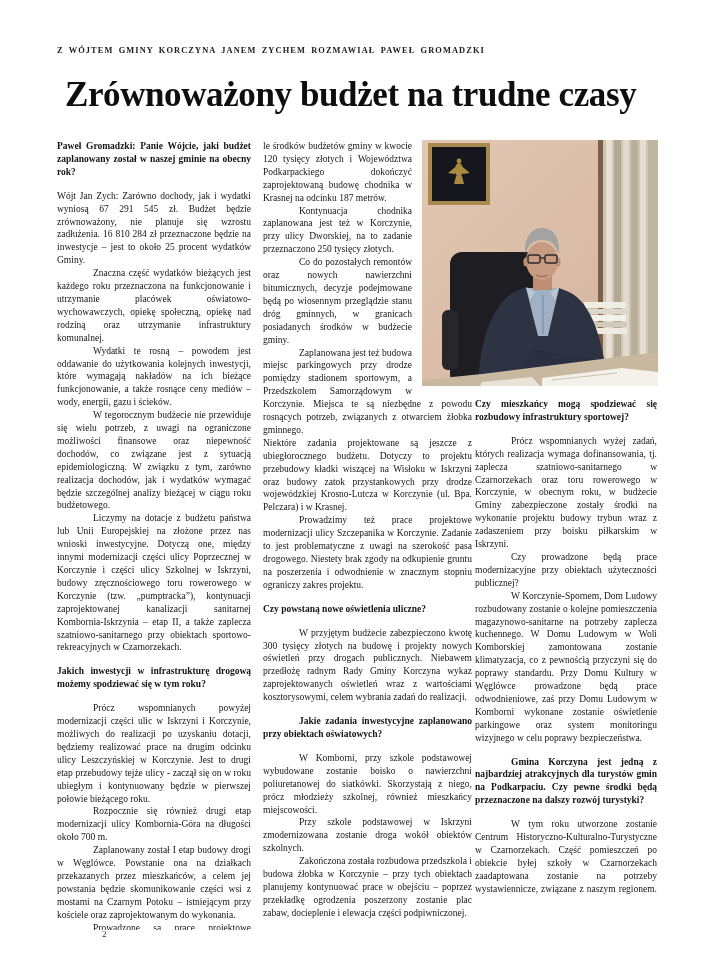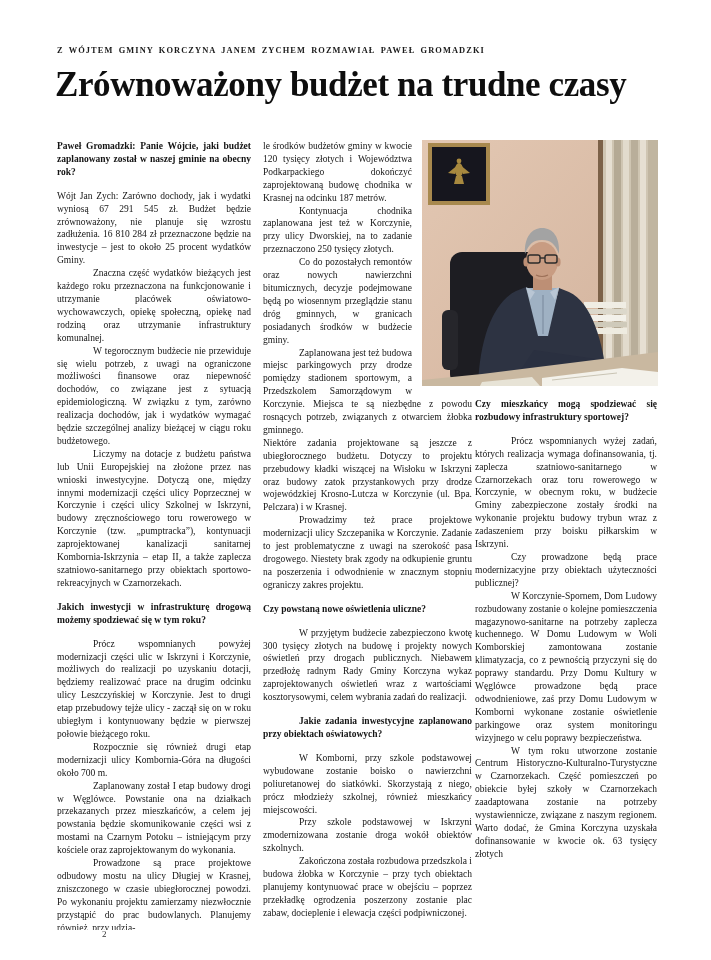--- a/index.html
+++ b/index.html
@@ -11,21 +11,21 @@
     font-family:"Liberation Serif","DejaVu Serif",serif;
     color:#141414;
     overflow:hidden;
   }
   .kicker{
     position:absolute;left:57px;top:46px;width:600px;
     font-size:8.4px;font-weight:700;letter-spacing:1.1px;word-spacing:2px;
     text-transform:uppercase;color:#1a1a1a;
   }
   .title{
-    position:absolute;left:55px;top:66px;width:620px;margin:0;
+    position:absolute;left:55px;top:66px;width:620px;margin:10px;
     font-size:35px;font-weight:700;letter-spacing:-0.4px;color:#0e0e0e;
     line-height:1.1;
   }
   .col{
     position:absolute;top:140px;
     font-size:9.5px;line-height:12.9px;
     text-align:justify;
     overflow:hidden;
     hyphens:auto;-webkit-hyphens:auto;
   }
@@ -52,20 +52,21 @@
 
 <div class="page">
 
   <div class="kicker">Z WÓJTEM GMINY KORCZYNA JANEM ZYCHEM ROZMAWIAŁ PAWEŁ GROMADZKI</div>
   <h1 class="title">Zrównoważony budżet na trudne czasy</h1>
 
   <div class="col col1">
       <p class="question">Paweł Gromadzki: Panie Wójcie, jaki budżet zaplanowany został w naszej gminie na obecny rok?</p>
       <p class="body">Wójt Jan Zych: Zarówno dochody, jak i wydatki wyniosą 67 291 545 zł. Budżet będzie zrównoważony, nie planuje się wzrostu zadłużenia. 16 810 284 zł przeznaczone będzie na inwestycje – jest to około 25 procent wydatków Gminy.</p>
       <p class="body indent">Znaczna część wydatków bieżących jest każdego roku przeznaczona na funkcjonowanie i utrzymanie placówek oświatowo-wychowawczych, opiekę społeczną, opiekę nad rodziną oraz utrzymanie infrastruktury komunalnej.</p>
+      <p class="body indent">Wydatki te rosną – powodem jest oddawanie do użytkowania kolejnych inwestycji, które wymagają nakładów na ich bieżące funkcjonowanie, a także rosnące ceny mediów – wody, energii, gazu i ścieków.</p>
       <p class="body indent">W tegorocznym budżecie nie przewiduje się wielu potrzeb, z uwagi na ograniczone możliwości finansowe oraz niepewność dochodów, co związane jest z sytuacją epidemiologiczną. W związku z tym, zarówno realizacja dochodów, jak i wydatków wymagać będzie szczególnej analizy bieżącej w ciągu roku budżetowego.</p>
       <p class="body indent">Liczymy na dotacje z budżetu państwa lub Unii Europejskiej na złożone przez nas wnioski inwestycyjne. Dotyczą one, między innymi modernizacji części ulicy Poprzecznej w Korczynie i części ulicy Szkolnej w Iskrzyni, budowy zręcznościowego toru rowerowego w Korczynie (tzw. „pumptracka”), kontynuacji zaprojektowanej kanalizacji sanitarnej Kombornia-Iskrzynia – etap II, a także zaplecza szatniowo-sanitarnego przy obiektach sportowo-rekreacyjnych w Czarnorzekach.</p>
       <p class="question">Jakich inwestycji w infrastrukturę drogową możemy spodziewać się w tym roku?</p>
       <p class="body indent">Prócz wspomnianych powyżej modernizacji części ulic w Iskrzyni i Korczynie, możliwych do realizacji po uzyskaniu dotacji, będziemy realizować prace na drugim odcinku ulicy Leszczyńskiej w Korczynie. Jest to drugi etap przebudowy tejże ulicy - zaczął się on w roku ubiegłym i kontynuowany będzie w pierwszej połowie bieżącego roku.</p>
       <p class="body indent">Rozpocznie się również drugi etap modernizacji ulicy Kombornia-Góra na długości około 700 m.</p>
       <p class="body indent">Zaplanowany został I etap budowy drogi w Węglówce. Powstanie ona na działkach przekazanych przez mieszkańców, a celem jej powstania będzie skomunikowanie części wsi z mostami na Czarnym Potoku – istniejącym przy kościele oraz zaprojektowanym do wykonania.</p>
       <p class="body indent">Prowadzone są prace projektowe odbudowy mostu na ulicy Długiej w Krasnej, zniszczonego w czasie ubiegłorocznej powodzi. Po wykonaniu projektu zamierzamy niezwłocznie przystąpić do prac budowlanych. Planujemy również, przy udzia-</p>
     </div>
 
   <div class="col col2">
@@ -82,20 +83,21 @@
       <p class="body indent">W Komborni, przy szkole podstawowej wybudowane zostanie boisko o nawierzchni poliuretanowej do siatkówki. Skorzystają z niego, prócz młodzieży szkolnej, również mieszkańcy miejscowości.</p>
       <p class="body indent">Przy szkole podstawowej w Iskrzyni zmodernizowana zostanie droga wokół obiektów szkolnych.</p>
       <p class="body indent">Zakończona została rozbudowa przedszkola i budowa żłobka w Korczynie – przy tych obiektach planujemy kontynuować prace w obejściu – poprzez przekładkę ogrodzenia poszerzony zostanie plac zabaw, docieplenie i elewacja części podpiwniczonej.</p>
     </div>
 
   <div class="col col3">
       <p class="question">Czy mieszkańcy mogą spodziewać się rozbudowy infrastruktury sportowej?</p>
       <p class="body indent">Prócz wspomnianych wyżej zadań, których realizacja wymaga dofinansowania, tj. zaplecza szatniowo-sanitarnego w Czarnorzekach oraz toru rowerowego w Korczynie, w obecnym roku, w budżecie Gminy zabezpieczone zostały środki na wykonanie projektu budowy trybun wraz z zadaszeniem przy boisku piłkarskim w Iskrzyni.</p>
       <p class="body indent">Czy prowadzone będą prace modernizacyjne przy obiektach użyteczności publicznej?</p>
       <p class="body indent">W Korczynie-Spornem, Dom Ludowy rozbudowany zostanie o kolejne pomieszczenia magazynowo-sanitarne na potrzeby zaplecza kuchennego. W Domu Ludowym w Woli Komborskiej zamontowana zostanie klimatyzacja, co z pewnością przyczyni się do poprawy standardu. Przy Domu Kultury w Węglówce prowadzone będą prace odwodnieniowe, zaś przy Domu Ludowym w Komborni wykonane zostanie oświetlenie parkingowe oraz system monitoringu wizyjnego w celu poprawy bezpieczeństwa.</p>
+      <p class="question indent">Gmina Korczyna jest jedną z najbardziej atrakcyjnych dla turystów gmin na Podkarpaciu. Czy pewne środki będą przeznaczone na dalszy rozwój turystyki?</p>
       <p class="body indent">W tym roku utworzone zostanie Centrum Historyczno-Kulturalno-Turystyczne w Czarnorzekach. Część pomieszczeń po obiekcie byłej szkoły w Czarnorzekach zaadaptowana zostanie na potrzeby wystawiennicze, związane z naszym regionem. Warto dodać, że Gmina Korczyna uzyskała dofinansowanie w kwocie ok. 63 tysięcy złotych</p>
     </div>
 
   <figure class="photo">
     <svg width="236" height="246" viewBox="0 0 236 246" xmlns="http://www.w3.org/2000/svg" aria-hidden="true">
       <defs>
         <linearGradient id="wall" x1="0" y1="0" x2="1" y2="1">
           <stop offset="0" stop-color="#e3c8b3"></stop>
           <stop offset="1" stop-color="#d2b29c"></stop>
         </linearGradient>

